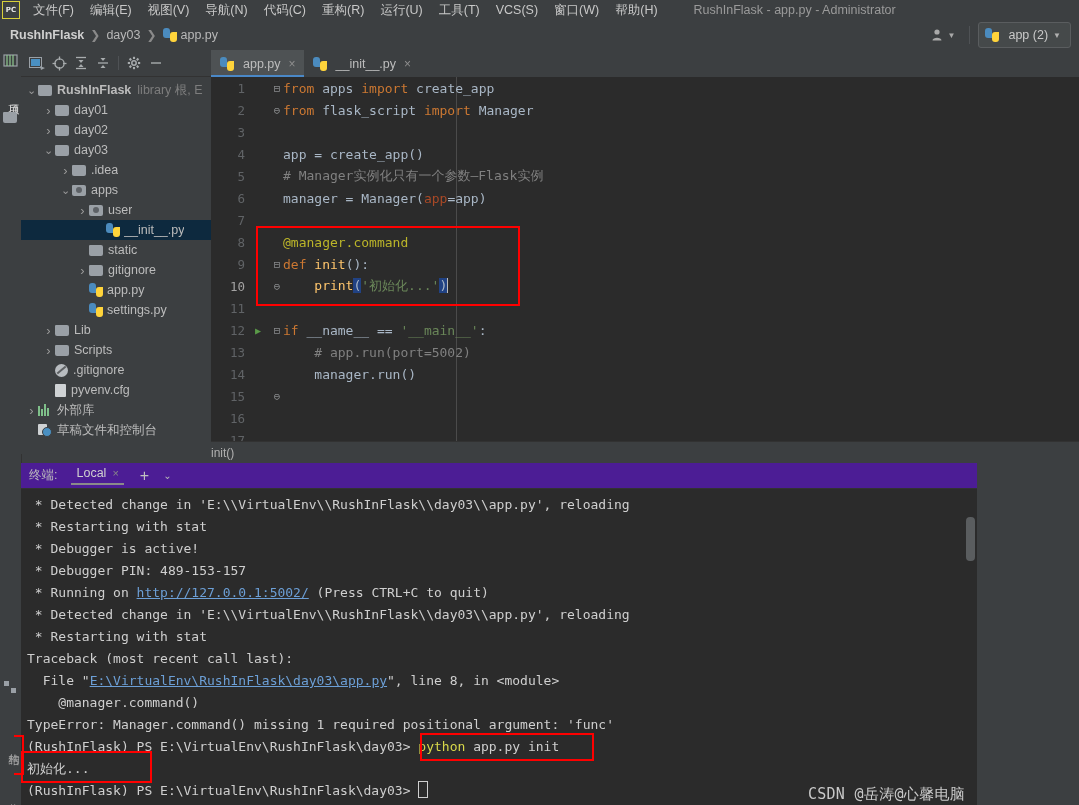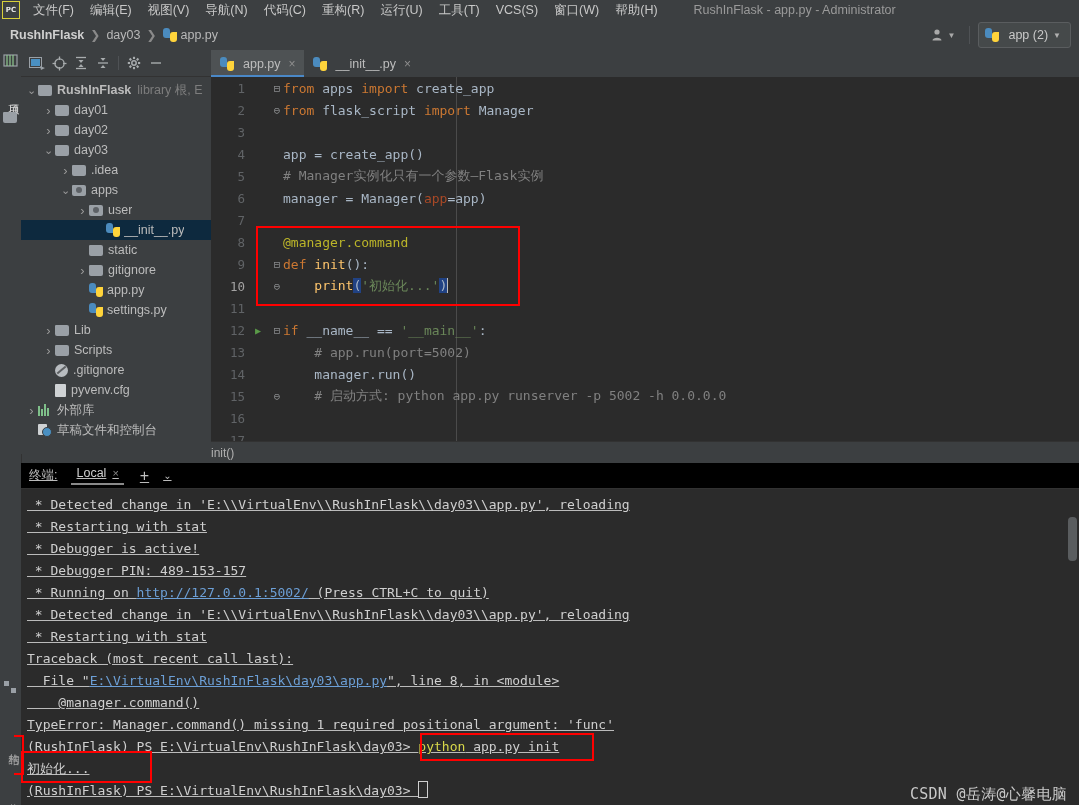--- a/index.html
+++ b/index.html
@@ -224,23 +224,22 @@
   }
   .breadbar .txt { font-size: 12px; color: #b0b0b0; }
 
   
   .redbox {
     position: absolute; border: 2px solid #ff0000; pointer-events: none;
   }
 
   
   .termpanel {
-    position: absolute; left: 21px; top: 463px; width: 1058px; height: 342px;
-    background: #000000;
-    text-decoration: underline;
+    position: absolute; left: 21px; top: 463px; width: 956px; height: 342px;
+    background: #4c1d95;
   }
   .term-header {
     height: 25px; display: flex; align-items: center; padding-left: 8px;
     gap: 0px; border-bottom: 1px solid #323232;
   }
   .term-label { font-size: 12.5px; color: #bdbdbd; margin-right: 14px; }
   .term-tab {
     font-size: 12.5px; color: #d0d0d0; padding: 0 5px 3px 5px;
     border-bottom: 2px solid #8a8a8a; display: flex; align-items: center; gap: 6px;
   }
@@ -596,21 +595,20 @@
           <div class="codeline">
             <span class="gutnum">14</span>
             <span class="gutmark"></span>
             <span class="fold"></span>
             <span class="codetext">    manager.run()</span>
           </div>
           <div class="codeline">
             <span class="gutnum">15</span>
             <span class="gutmark"></span>
             <span class="fold">⊖</span>
-            <span class="codetext"><span class="cm">    # 启动方式: python app.py runserver -p 5002 -h 0.0.0.0</span></span>
           </div>
           <div class="codeline">
             <span class="gutnum">16</span>
             <span class="gutmark"></span>
             <span class="fold"></span>
             <span class="codetext"></span>
           </div>
           <div class="codeline">
             <span class="gutnum">17</span>
             <span class="gutmark"></span>

